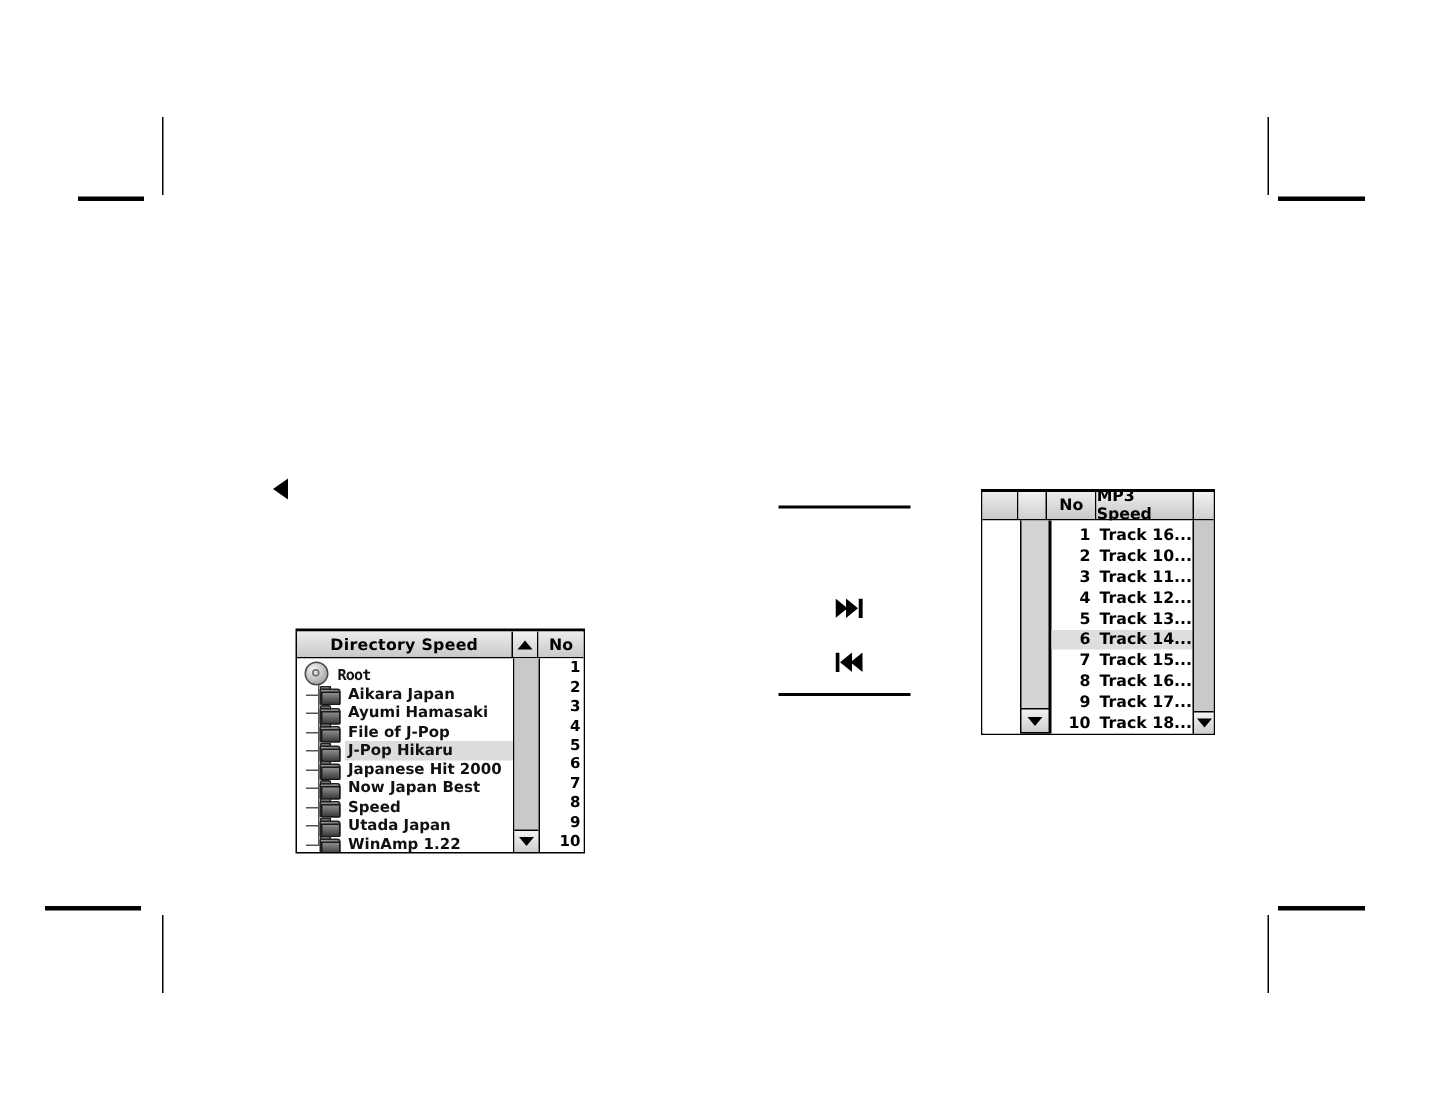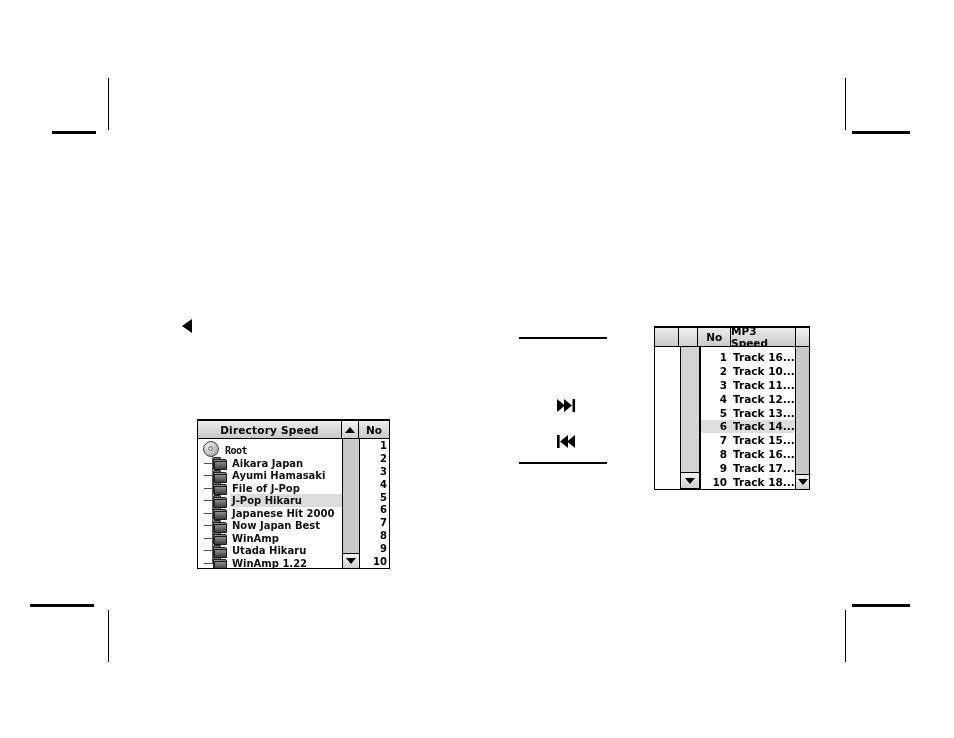--- a/index.html
+++ b/index.html
@@ -446,31 +446,31 @@
           <span class="label-hit">Now Japan Best</span>
         </div>
 
         <div class="tree-row">
           <span class="stub"></span>
           <span class="folder-ico">
             <span class="tab"></span>
               <span class="back"></span>
               <span class="front"></span>
           </span>
-          <span class="label-hit">WinAmp</span>
-        </div>
-
-        <div class="tree-row">
-          <span class="stub"></span>
-          <span class="folder-ico">
-            <span class="tab"></span>
-              <span class="back"></span>
-              <span class="front"></span>
-          </span>
-          <span class="label-hit">Utada Hikaru</span>
+          <span class="label-hit">Speed</span>
+        </div>
+
+        <div class="tree-row">
+          <span class="stub"></span>
+          <span class="folder-ico">
+            <span class="tab"></span>
+              <span class="back"></span>
+              <span class="front"></span>
+          </span>
+          <span class="label-hit">Utada Japan</span>
         </div>
 
         <div class="tree-row">
           <span class="stub"></span>
           <span class="folder-ico">
             <span class="tab"></span>
               <span class="back"></span>
               <span class="front"></span>
           </span>
           <span class="label-hit">WinAmp 1.22</span>

